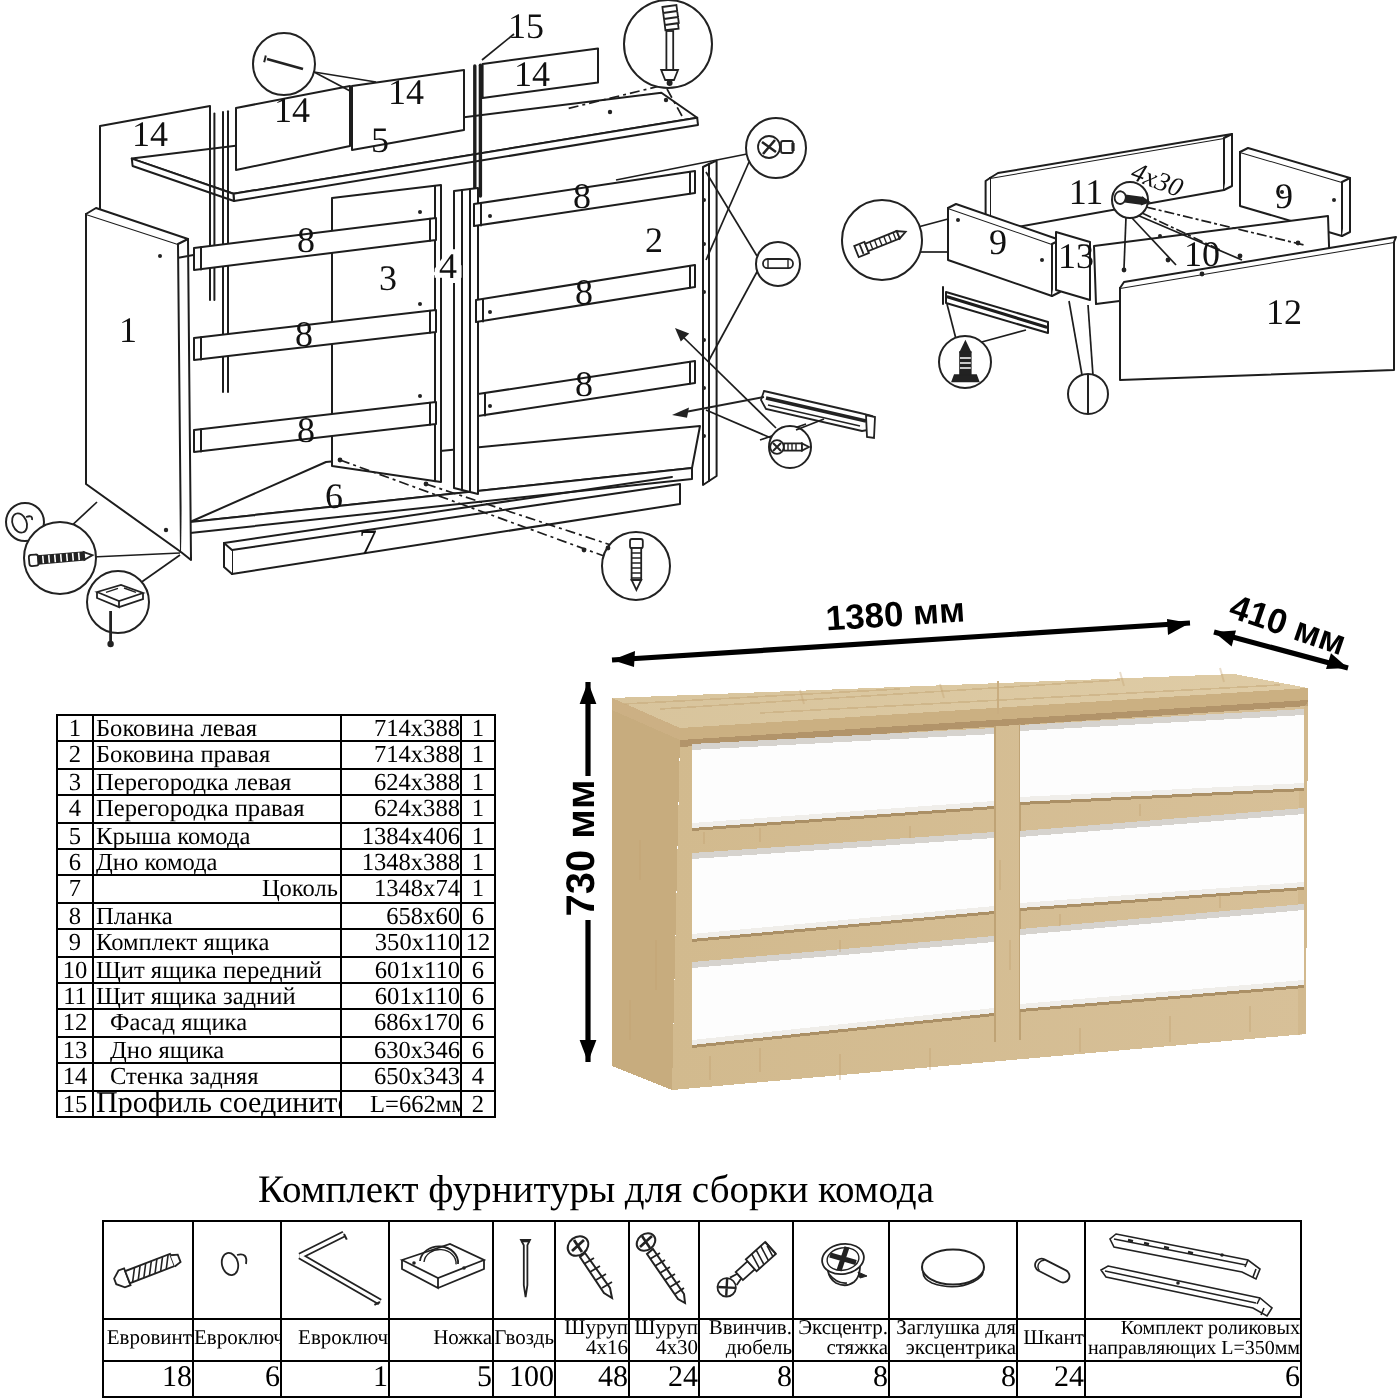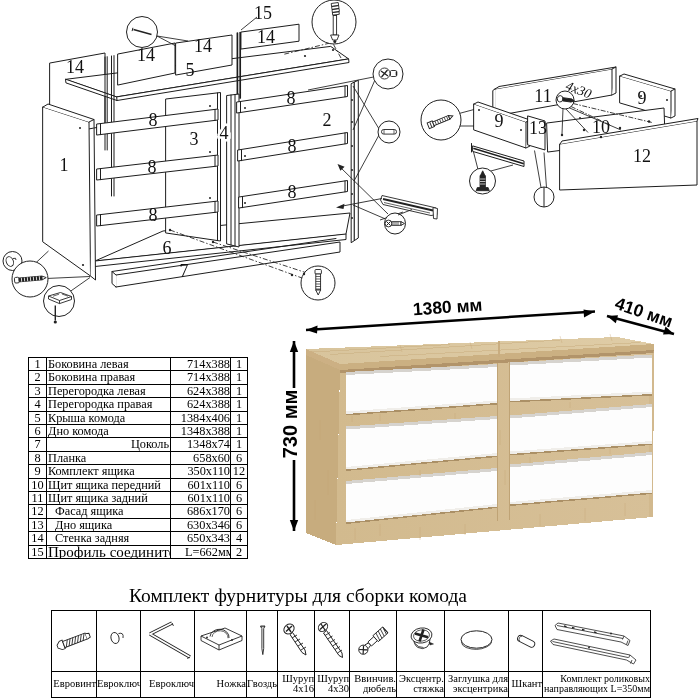--- a/index.html
+++ b/index.html
@@ -674,15 +674,29 @@
           <td class="nm">Ножка</td>
 <td class="nm">Гвоздь</td>
           <td class="nm">Шуруп<br>4х16</td>
           <td class="nm">Шуруп<br>4х30</td>
           <td class="nm">Ввинчив.<br>дюбель</td>
 <td class="nm">Эксцентр.<br>стяжка</td>
           <td class="nm">Заглушка для<br>эксцентрика</td>
           <td class="nm">Шкант</td>
           <td class="nm" style="font-size:10px">Комплект роликовых<br>направляющих L=350мм</td>
 </tr>
+<tr>
+<td class="qt">18</td>
+          <td class="qt">6</td>
+          <td class="qt">1</td>
+          <td class="qt">5</td>
+<td class="qt">100</td>
+          <td class="qt">48</td>
+          <td class="qt">24</td>
+          <td class="qt">8</td>
+<td class="qt">8</td>
+          <td class="qt">8</td>
+          <td class="qt">24</td>
+          <td class="qt">6</td>
+</tr>
 </tbody>
     </table>
 </div>
 
 </body></html>

